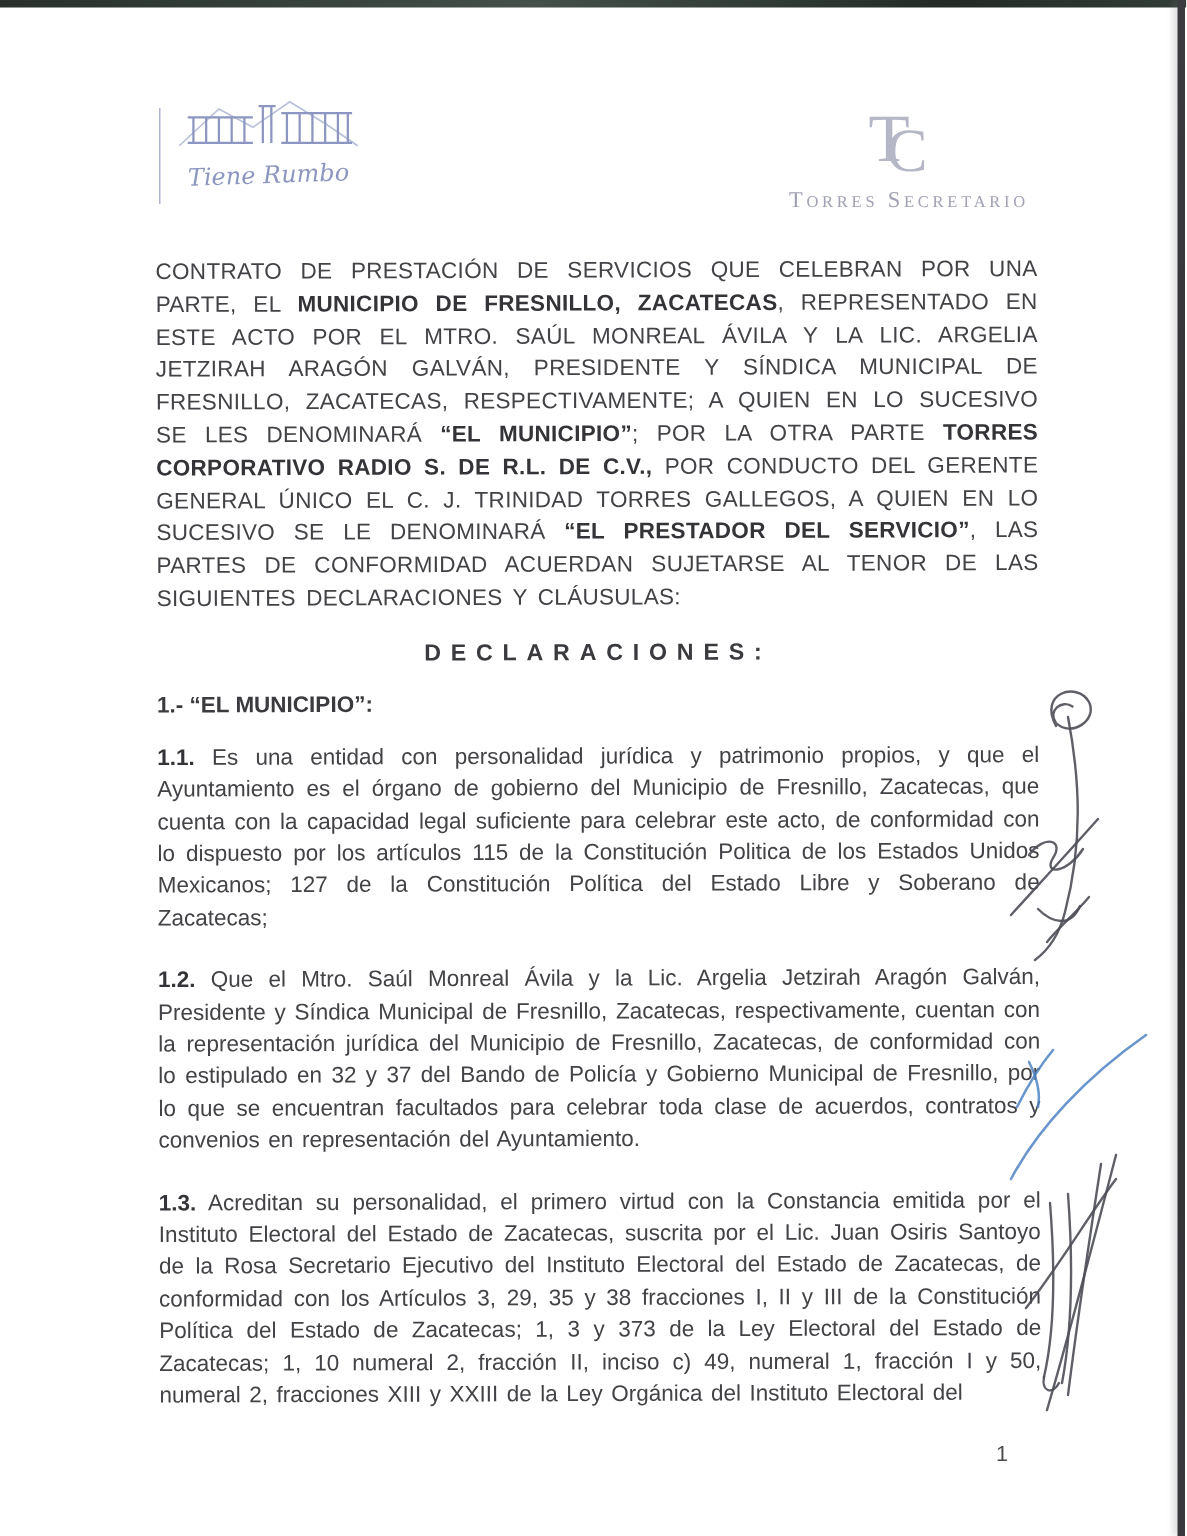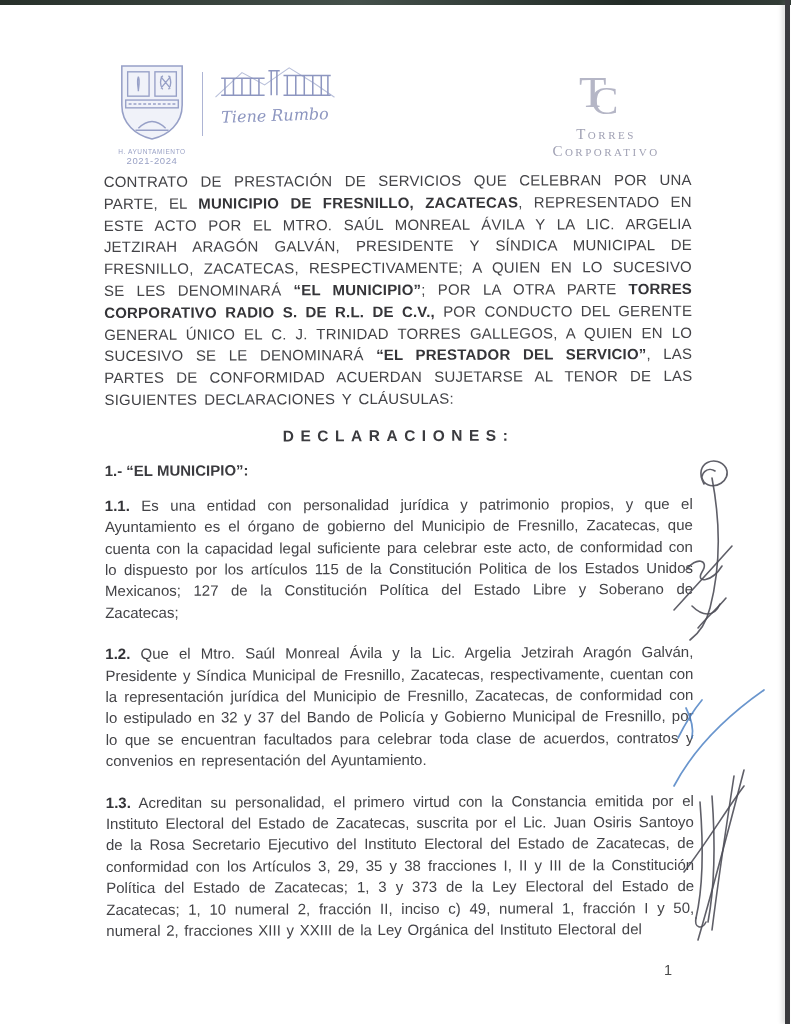--- a/index.html
+++ b/index.html
@@ -62,52 +62,38 @@
 </head>
 <body>
 
 <div class="sheet">
 
   <div class="edge-top"></div>
   <div class="edge-right"></div>
 
   <header class="logos">
     <div class="muni-logo">
-      <div class="crest-box">
-        <svg width="74" height="80" viewBox="0 0 76 82">
-          <path class="crest-fill" d="M7,4 H69 V44 C69,63 55,75 38,79 C21,75 7,63 7,44 Z"></path>
-          <rect class="crest-line" x="13" y="10" width="22" height="25" fill="#ffffff"></rect>
-          <rect class="crest-line" x="41" y="10" width="22" height="25" fill="#ffffff"></rect>
-          <path class="crest-line" d="M24,15 C22,20 24,26 24,30 M24,15 C26,20 24,26 24,30"></path>
-          <path class="crest-line" d="M47,15 L57,27 M57,15 L47,27 M49,14 C46,18 46,24 49,28 M55,14 C58,18 58,24 55,28"></path>
-          <rect class="crest-line" x="11" y="39" width="54" height="8" fill="#ffffff"></rect>
-          <path class="crest-line" d="M14,43 H62" stroke-dasharray="3 2"></path>
-          <path class="crest-line" d="M24,68 Q38,54 52,68 M21,70 H55"></path>
-        </svg>
-        <div class="crest-cap">H. AYUNTAMIENTO</div>
-        <div class="crest-years">2021-2024</div>
-      </div>
       <div class="logo-divider"></div>
       <div class="wordmark-block">
         <svg width="128" height="34" viewBox="0 0 130 36">
           <path class="mtn-line" d="M2,33 L30,7 L54,20 L80,2 L106,18 L128,33"></path>
           <path class="col-line" d="M8,13 H54 M8,31 H54 M12,13 V31 M21,13 V31 M30,13 V31 M39,13 V31 M48,13 V31"></path>
           <path class="col-line" d="M58,5 H70 M61,5 V31 M67,5 V31"></path>
           <path class="col-line" d="M74,10 H124 M74,31 H124 M78,10 V31 M87,10 V31 M96,10 V31 M105,10 V31 M114,10 V31 M121,10 V31"></path>
         </svg>
         <div class="tagline">Tiene Rumbo</div>
       </div>
     </div>
 
     <div class="torres-logo">
       <div class="monogram">
         <span class="mono-t">T</span>
         <span class="mono-c">C</span>
       </div>
-      <div class="torres-name">Torres Corporativo</div>
+      <div class="torres-name">Torres Secretario</div>
     </div>
   </header>
 
   <main class="content">
     <p class="intro"><span>CONTRATO DE PRESTACIÓN DE SERVICIOS QUE CELEBRAN POR UNA PARTE, EL </span><b>MUNICIPIO DE FRESNILLO, ZACATECAS</b><span>, REPRESENTADO EN ESTE ACTO POR EL MTRO. SAÚL MONREAL ÁVILA Y LA LIC. ARGELIA JETZIRAH ARAGÓN GALVÁN, PRESIDENTE Y SÍNDICA MUNICIPAL DE FRESNILLO, ZACATECAS, RESPECTIVAMENTE; A QUIEN EN LO SUCESIVO SE LES DENOMINARÁ </span><b>“EL MUNICIPIO”</b><span>; POR LA OTRA PARTE </span><b>TORRES CORPORATIVO RADIO S. DE R.L. DE C.V.,</b><span> POR CONDUCTO DEL GERENTE GENERAL ÚNICO EL C. J. TRINIDAD TORRES GALLEGOS, A QUIEN EN LO SUCESIVO SE LE DENOMINARÁ </span><b>“EL PRESTADOR DEL SERVICIO”</b><span>, LAS PARTES DE CONFORMIDAD ACUERDAN SUJETARSE AL TENOR DE LAS SIGUIENTES DECLARACIONES Y CLÁUSULAS:</span></p>
     <h2 class="decl">DECLARACIONES:</h2>
     <h3 class="sec1">1.- “EL MUNICIPIO”:</h3>
     <p class="clause"><b>1.1.</b><span> Es una entidad con personalidad jurídica y patrimonio propios, y que el Ayuntamiento es el órgano de gobierno del Municipio de Fresnillo, Zacatecas, que cuenta con la capacidad legal suficiente para celebrar este acto, de conformidad con lo dispuesto por los artículos 115 de la Constitución Politica de los Estados Unidos Mexicanos; 127 de la Constitución Política del Estado Libre y Soberano de Zacatecas;</span></p>
     <p class="clause"><b>1.2.</b><span> Que el Mtro. Saúl Monreal Ávila y la Lic. Argelia Jetzirah Aragón Galván, Presidente y Síndica Municipal de Fresnillo, Zacatecas, respectivamente, cuentan con la representación jurídica del Municipio de Fresnillo, Zacatecas, de conformidad con lo estipulado en 32 y 37 del Bando de Policía y Gobierno Municipal de Fresnillo, por lo que se encuentran facultados para celebrar toda clase de acuerdos, contratos y convenios en representación del Ayuntamiento.</span></p>
     <p class="clause"><b>1.3.</b><span> Acreditan su personalidad, el primero virtud con la Constancia emitida por el Instituto Electoral del Estado de Zacatecas, suscrita por el Lic. Juan Osiris Santoyo de la Rosa Secretario Ejecutivo del Instituto Electoral del Estado de Zacatecas, de conformidad con los Artículos 3, 29, 35 y 38 fracciones I, II y III de la Constitución Política del Estado de Zacatecas; 1, 3 y 373 de la Ley Electoral del Estado de Zacatecas; 1, 10 numeral 2, fracción II, inciso c) 49, numeral 1, fracción I y 50, numeral 2, fracciones XIII y XXIII de la Ley Orgánica del Instituto Electoral del</span></p>

